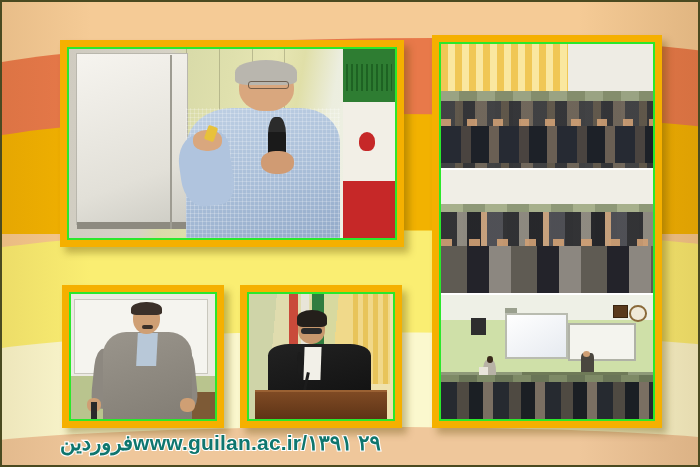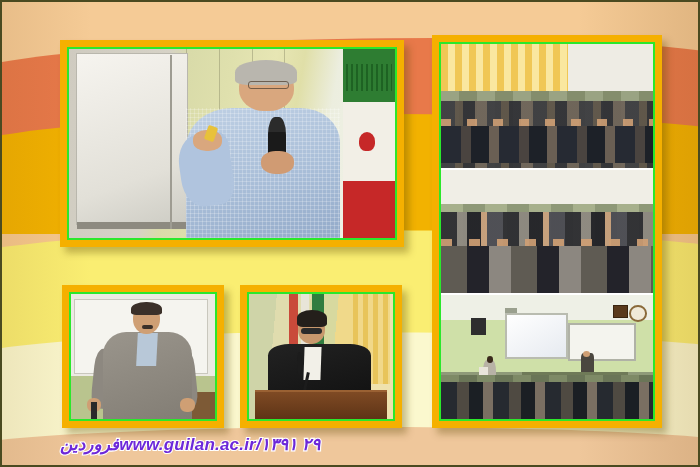--- a/index.html
+++ b/index.html
@@ -197,27 +197,26 @@
 
   
   .caption{
     position:absolute;
     white-space:nowrap;
     font-weight:700;
     letter-spacing:.2px;
   }
   #caption-left{
     left:58px;bottom:10px;
-    font-size:17px;
-    color:#6d28d9;
+    font-size:21px;
+    color:#0f766e;
     direction:rtl;
     -webkit-text-stroke:2.2px #FFFFFF;
     paint-order:stroke fill;
     text-shadow:0 0 1px #fff;
-    font-style:italic;
   }
   #caption-right{
     right:44px;bottom:12px;
     font-size:13px;
     color:#E01010;
     direction:rtl;
     -webkit-text-stroke:2px #FFFFFF;
     paint-order:stroke fill;
     text-shadow:0 0 1px #fff;
   }

